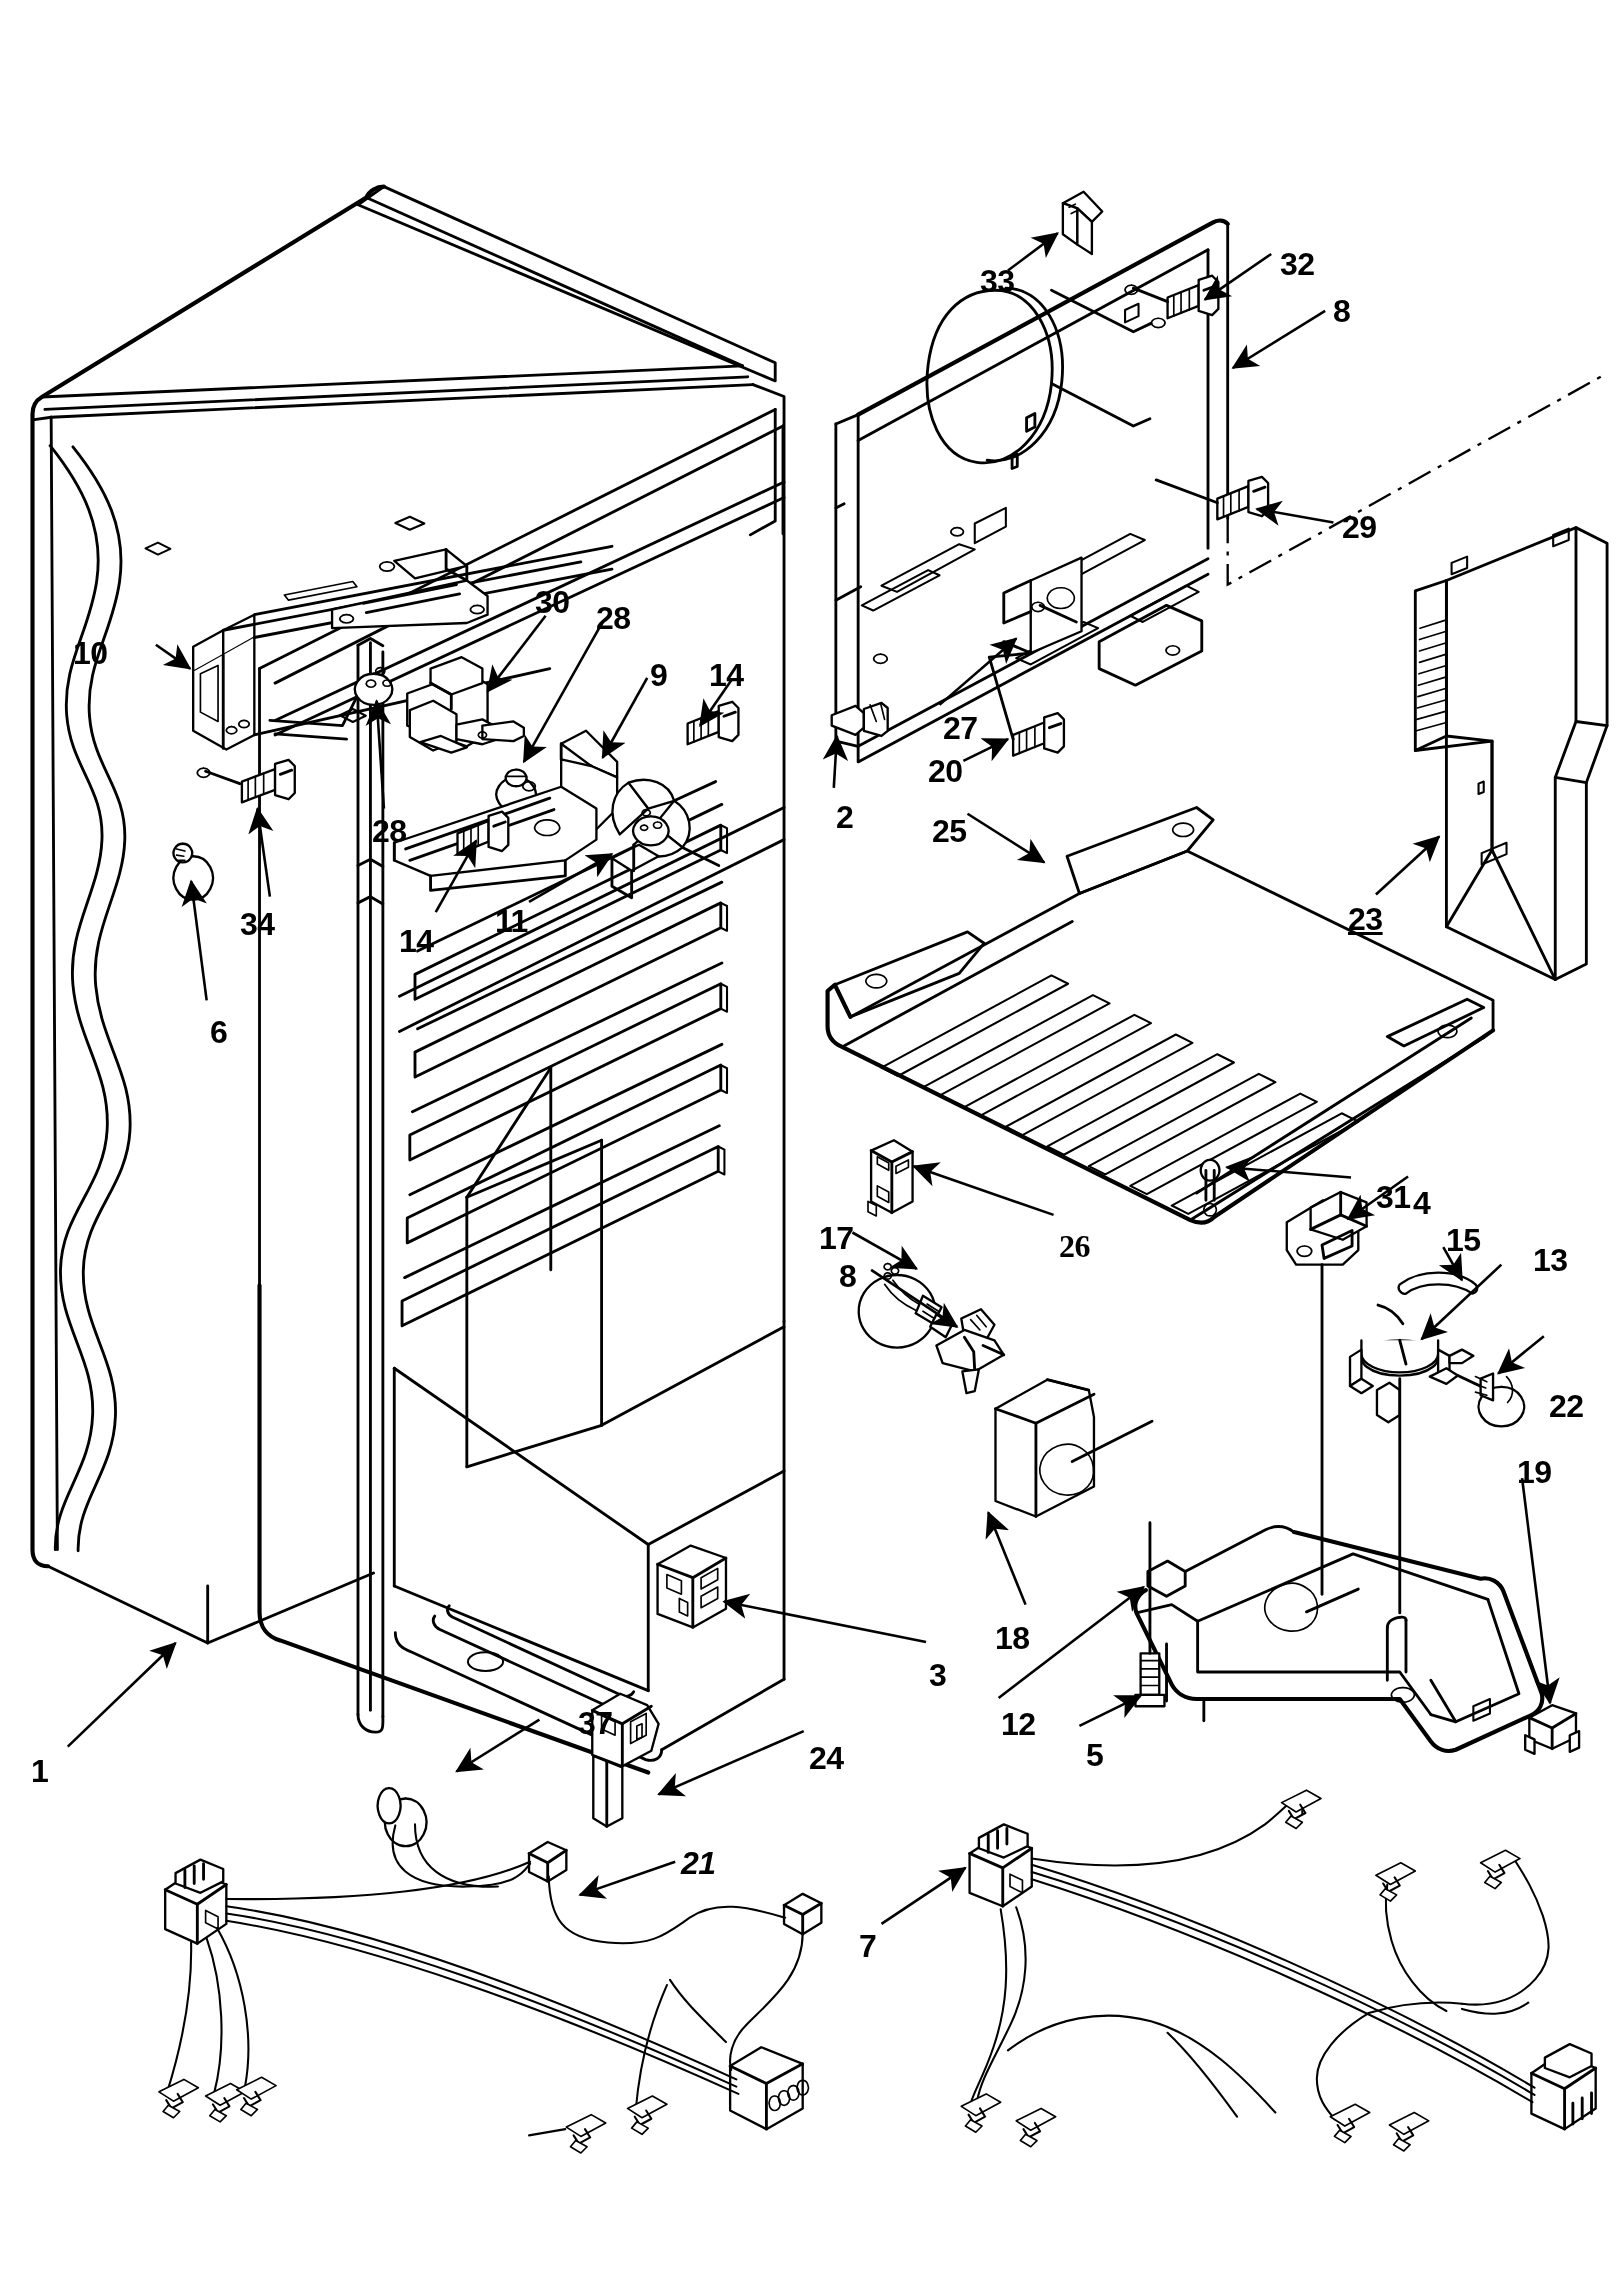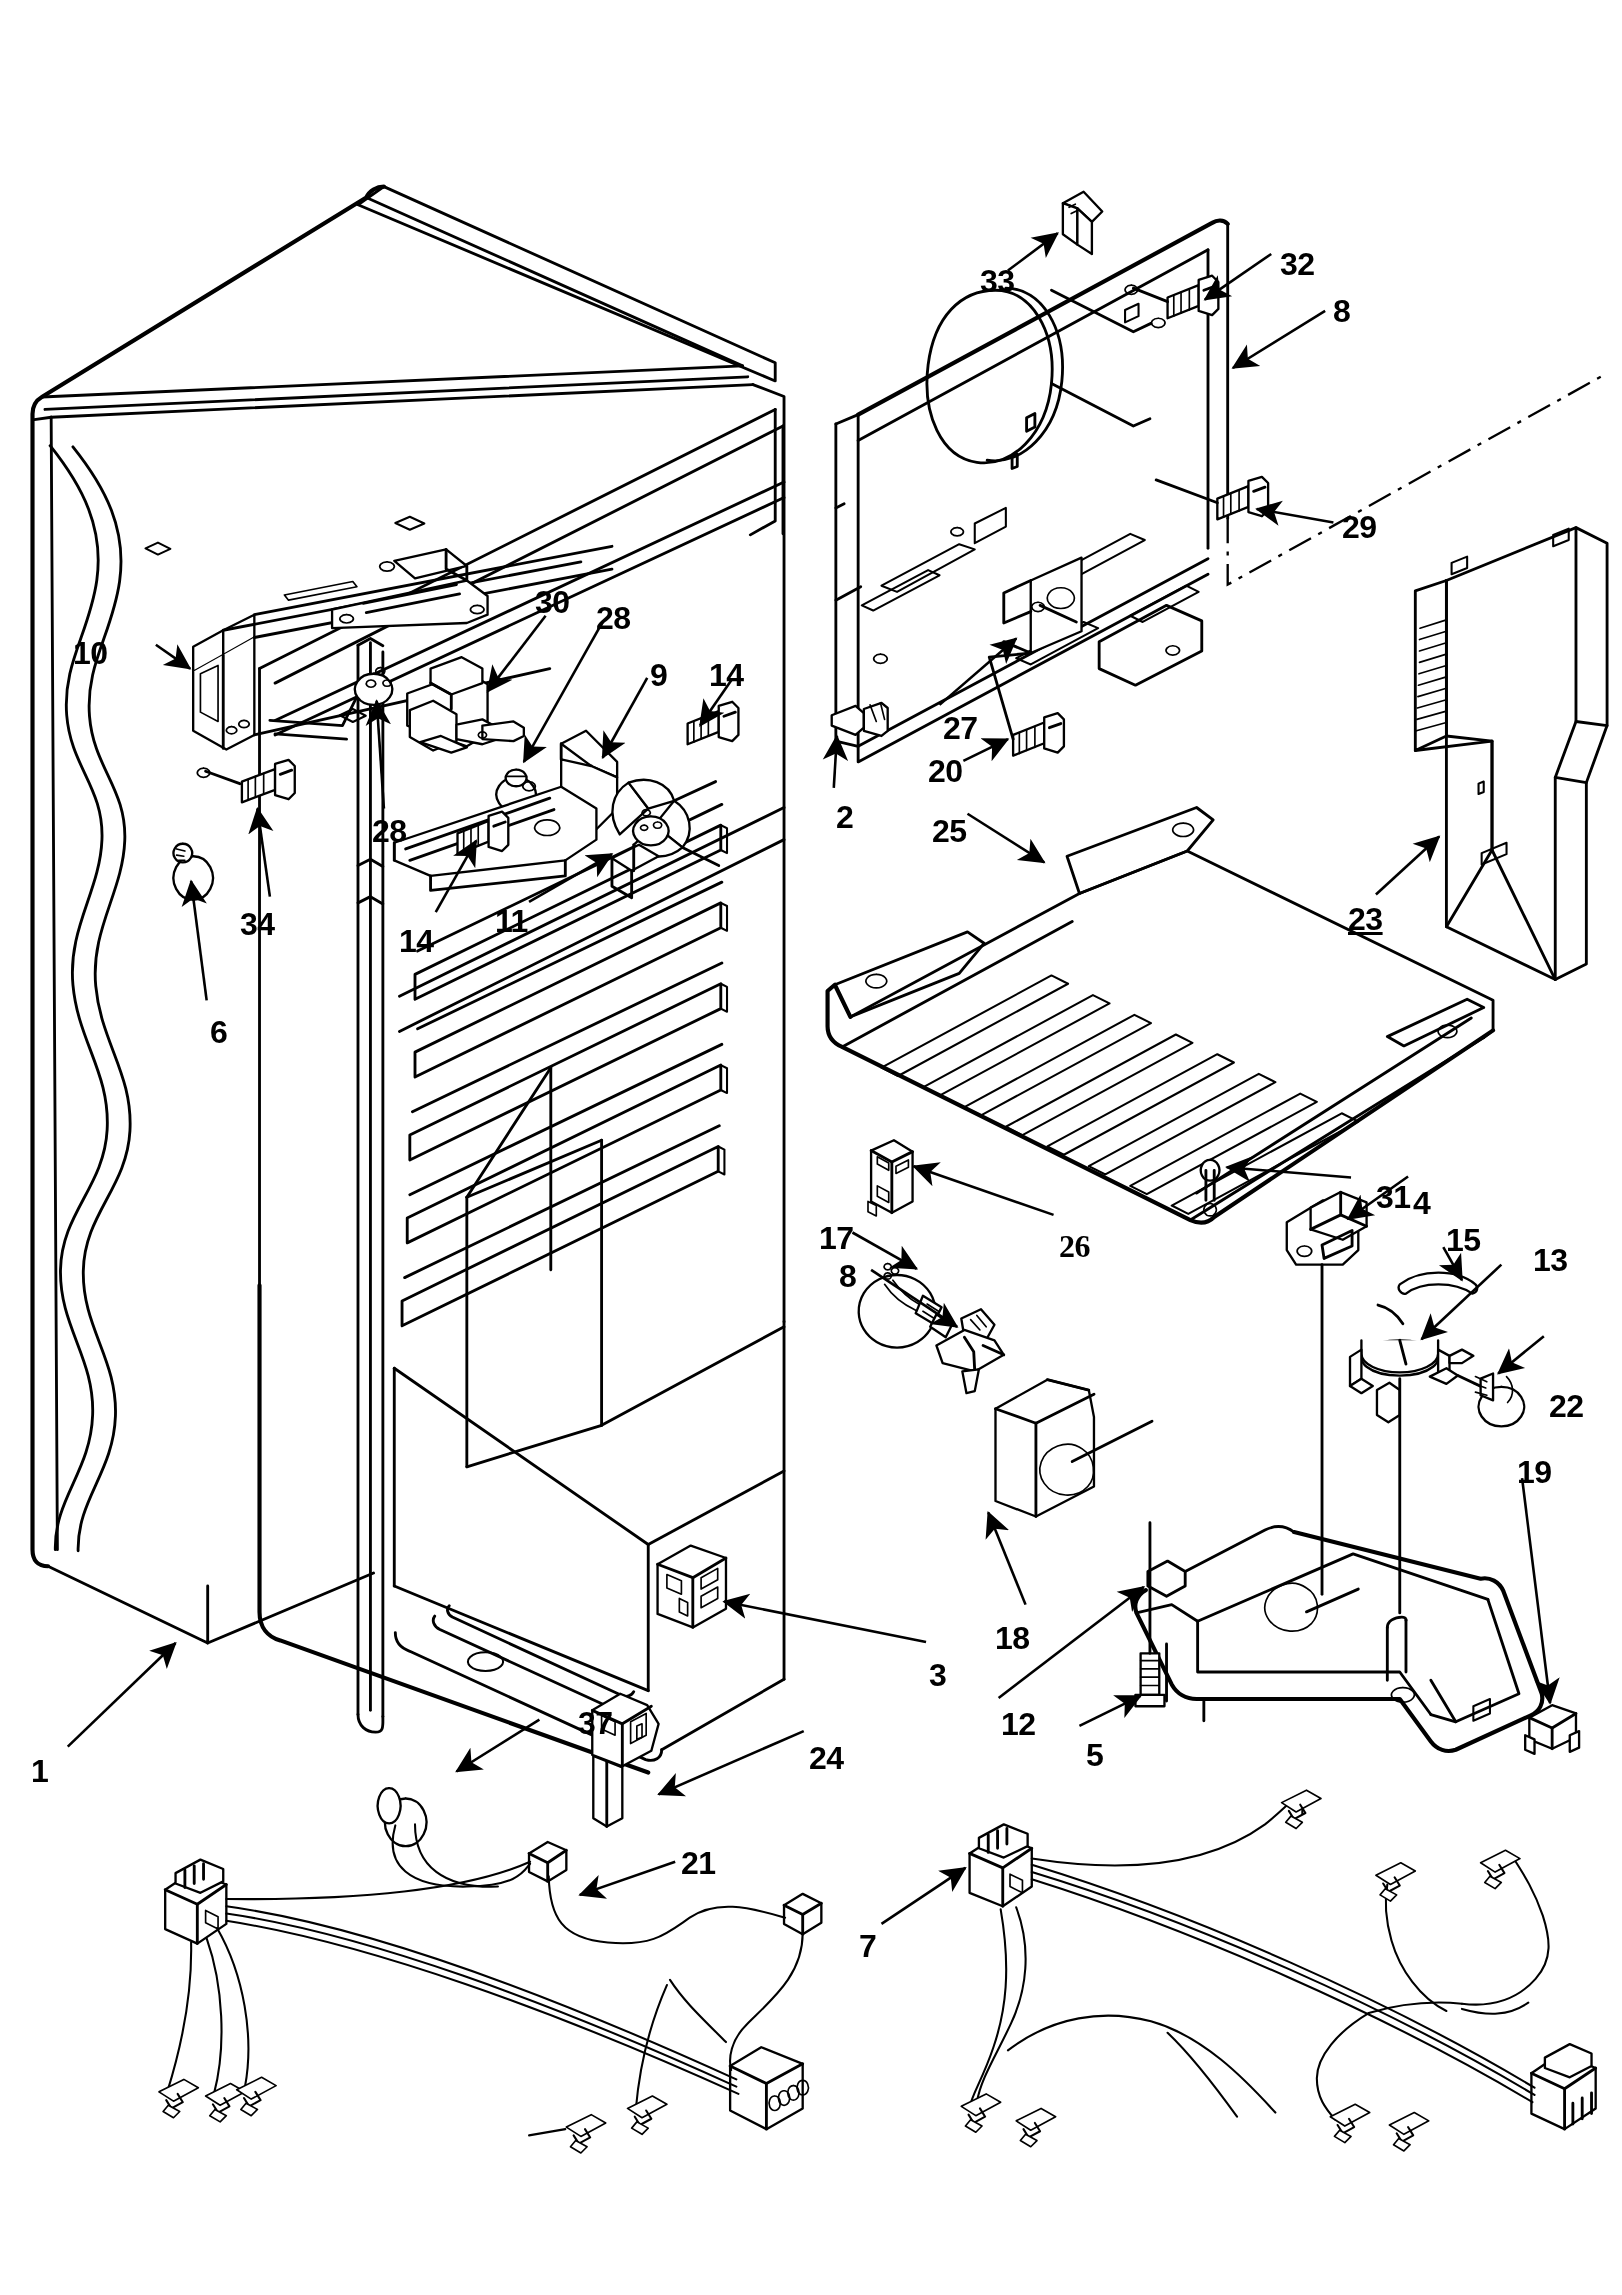--- a/index.html
+++ b/index.html
@@ -705,21 +705,21 @@
   <div class="callout" style="left:1001px;top:1708px;">12</div>
   <div class="callout" style="left:1509px;top:1244px;margin-left:24px;">13</div>
   <div class="callout" style="left:709px;top:659px;">14</div>
   <div class="callout" style="left:399px; top:925px;">14</div>
   <div class="callout" style="left:1446px;top:1224px;">15</div>
   <div class="callout" style="left:1333px;top:295px;">8</div>
   <div class="callout" style="left:819px;top:1222px;">17</div>
   <div class="callout" style="left:995px;top:1622px;">18</div>
   <div class="callout" style="left:1517px;top:1456px;">19</div>
   <div class="callout" style="left:928px;top:755px;">20</div>
-  <div class="callout" style="left:681px;top:1847px;">21</div>
+  <div class="callout" style="left:681px;top:1847px;font-style:italic;">21</div>
   <div class="callout" style="left:1549px;top:1390px;">22</div>
   <div class="callout" style="left:1348px;top:903px;text-decoration:underline;">23</div>
   <div class="callout" style="left:809px;top:1742px;">24</div>
   <div class="callout" style="left:932px;top:815px;">25</div>
   <div class="callout" style="left:1059px;top:1230px;font-family:Liberation Serif, serif;">26</div>
   <div class="callout" style="left:943px;top:712px;">27</div>
   <div class="callout" style="left:596px;top:602px;">28</div>
   <div class="callout" style="left:372px; top:815px;">28</div>
   <div class="callout" style="left:1342px;top:511px;">29</div>
   <div class="callout" style="left:535px;top:586px;">30</div>

